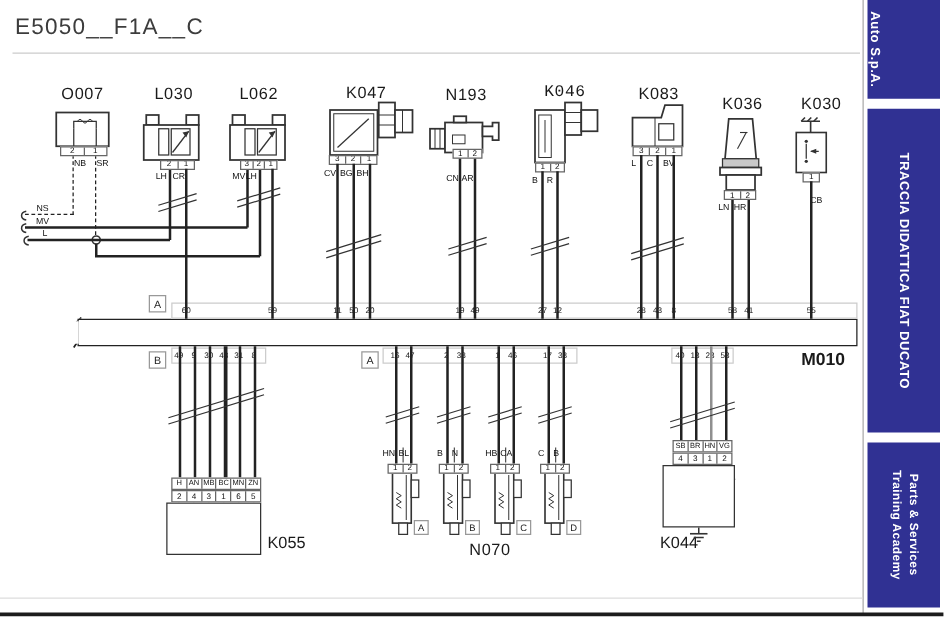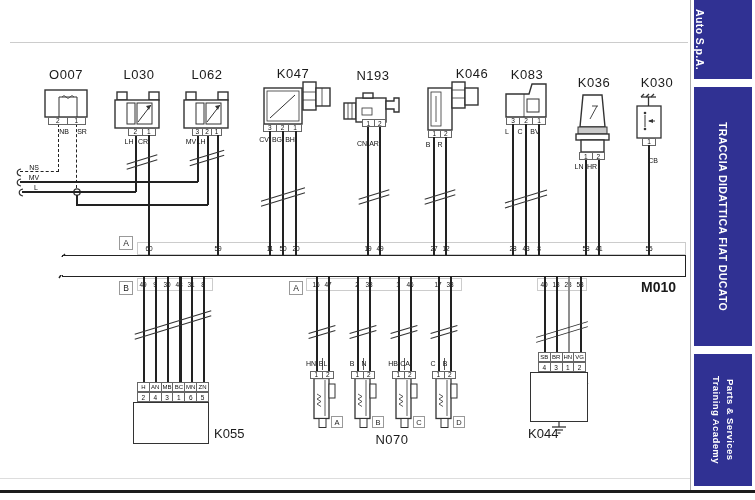--- a/index.html
+++ b/index.html
@@ -25,28 +25,29 @@
   .vtext{writing-mode:vertical-rl;text-orientation:mixed;color:#fff;font-weight:bold;
          font-size:10.5px;letter-spacing:.4px;text-align:center;}
   .vtext .vline2{display:block;line-height:14px;}
   svg{position:absolute;left:0;top:0;pointer-events:none;}
 </style>
 </head>
 <body>
 
 <div id="canvas">
 
+  <div class="txl" style="left:12px;top:12px;font-size:18px;color:#3c3c3c;letter-spacing:1px;">E5050__F1A__C</div>
   <div class="ln" style="left:10px;top:42px;width:678px;height:1px;background:#ccc;"></div>
 
   <div class="comp-label" style="left:66px;top:68px;">O007</div>
   <div class="comp-label" style="left:139px;top:68px;">L030</div>
   <div class="comp-label" style="left:207px;top:68px;">L062</div>
   <div class="comp-label" style="left:293px;top:67px;">K047</div>
   <div class="comp-label" style="left:373px;top:69px;">N193</div>
-  <div class="comp-label" style="left:472px;top:67px;">K046</div>
+  <div class="comp-label" style="left:452px;top:67px;font-family:Liberation Mono, monospace;">K046</div>
   <div class="comp-label" style="left:527px;top:68px;">K083</div>
   <div class="comp-label" style="left:594px;top:76px;">K036</div>
   <div class="comp-label" style="left:657px;top:76px;">K030</div>
   <div class="txl" style="left:214px;top:427px;font-size:13px;color:#1a1a1a;">K055</div>
   <div class="comp-label" style="left:392px;top:433px;">N070</div>
   <div class="txl" style="left:528px;top:427px;font-size:13px;color:#1a1a1a;">K044</div>
 
   <div class="txl" style="left:641px;top:280px;font-size:14px;font-weight:600;color:#1a1a1a;">M010</div>
   <div class="letterbox" style="left:119px;top:236px;width:14px;height:14px;">A</div>
   <div class="letterbox" style="left:119px;top:281px;width:14px;height:14px;">B</div>

